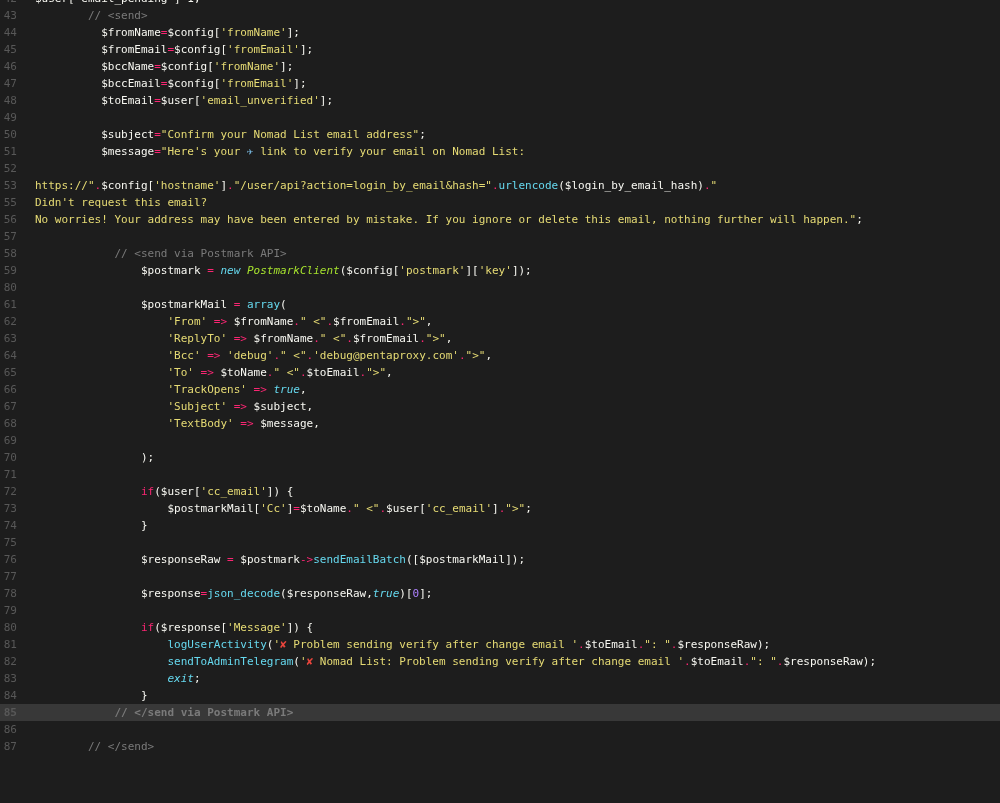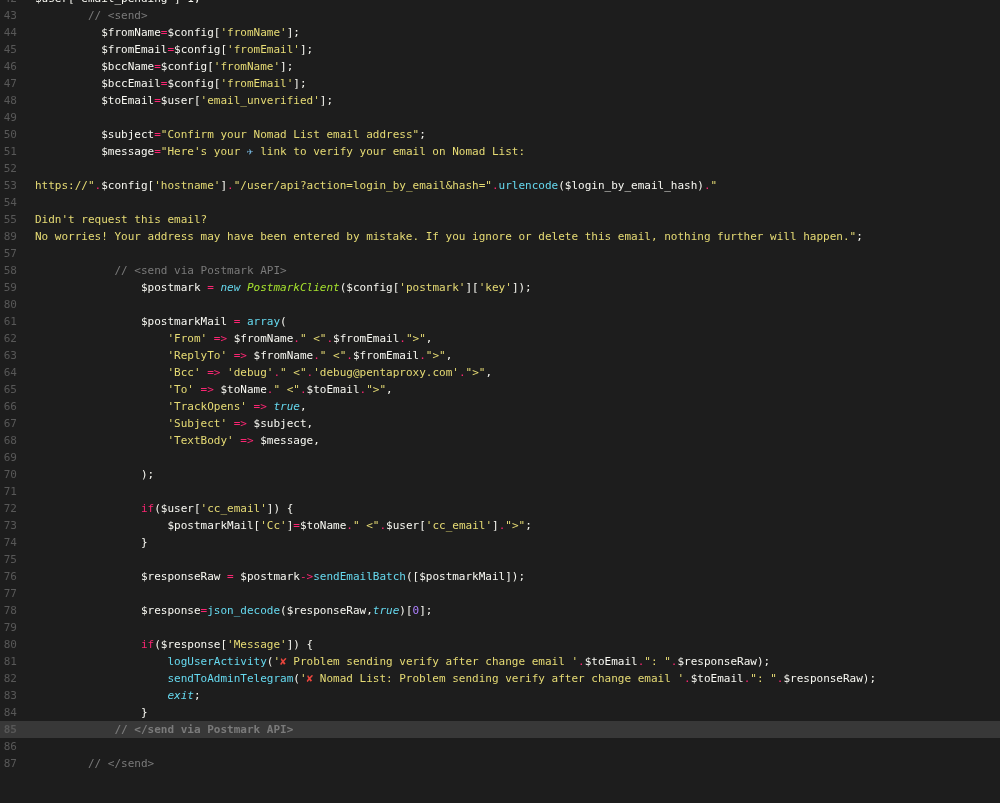--- a/index.html
+++ b/index.html
@@ -58,23 +58,22 @@
       <div class="line"><span class="gutter">44</span><span class="code"><span class="tk-pl">          $fromName</span><span class="tk-op">=</span><span class="tk-pl">$config[</span><span class="tk-st">'fromName'</span><span class="tk-pl">];</span></span></div>
       <div class="line"><span class="gutter">45</span><span class="code"><span class="tk-pl">          $fromEmail</span><span class="tk-op">=</span><span class="tk-pl">$config[</span><span class="tk-st">'fromEmail'</span><span class="tk-pl">];</span></span></div>
       <div class="line"><span class="gutter">46</span><span class="code"><span class="tk-pl">          $bccName</span><span class="tk-op">=</span><span class="tk-pl">$config[</span><span class="tk-st">'fromName'</span><span class="tk-pl">];</span></span></div>
       <div class="line"><span class="gutter">47</span><span class="code"><span class="tk-pl">          $bccEmail</span><span class="tk-op">=</span><span class="tk-pl">$config[</span><span class="tk-st">'fromEmail'</span><span class="tk-pl">];</span></span></div>
       <div class="line"><span class="gutter">48</span><span class="code"><span class="tk-pl">          $toEmail</span><span class="tk-op">=</span><span class="tk-pl">$user[</span><span class="tk-st">'email_unverified'</span><span class="tk-pl">];</span></span></div>
       <div class="line"><span class="gutter">49</span></div>
       <div class="line"><span class="gutter">50</span><span class="code"><span class="tk-pl">          $subject</span><span class="tk-op">=</span><span class="tk-st">"Confirm your Nomad List email address"</span><span class="tk-pl">;</span></span></div>
       <div class="line"><span class="gutter">51</span><span class="code"><span class="tk-pl">          $message</span><span class="tk-op">=</span><span class="tk-st">"Here's your </span><span class="tk-ap">✈</span><span class="tk-st"> link to verify your email on Nomad List:</span></span></div>
       <div class="line"><span class="gutter">52</span><span class="code"></span></div>
       <div class="line"><span class="gutter">53</span><span class="code"><span class="tk-st">https://"</span><span class="tk-op">.</span><span class="tk-pl">$config[</span><span class="tk-st">'hostname'</span><span class="tk-pl">]</span><span class="tk-op">.</span><span class="tk-st">"/user/api?action=login_by_email&amp;hash="</span><span class="tk-op">.</span><span class="tk-fn">urlencode</span><span class="tk-pl">($login_by_email_hash)</span><span class="tk-op">.</span><span class="tk-st">"</span></span></div>
-      <div class="line"><span class="gutter">54</span><span class="code"></span></div>
       <div class="line"><span class="gutter">55</span><span class="code"><span class="tk-st">Didn't request this email?</span></span></div>
-      <div class="line"><span class="gutter">89</span><span class="code"><span class="tk-st">No worries! Your address may have been entered by mistake. If you ignore or delete this email, nothing further will happen."</span><span class="tk-pl">;</span></span></div>
+      <div class="line"><span class="gutter">56</span><span class="code"><span class="tk-st">No worries! Your address may have been entered by mistake. If you ignore or delete this email, nothing further will happen."</span><span class="tk-pl">;</span></span></div>
       <div class="line"><span class="gutter">57</span><span class="code"></span></div>
       <div class="line"><span class="gutter">58</span><span class="code"><span class="tk-cm">            // &lt;send via Postmark API&gt;</span></span></div>
       <div class="line"><span class="gutter">59</span><span class="code"><span class="tk-pl">                $postmark </span><span class="tk-op">=</span><span class="tk-pl"> </span><span class="tk-ki">new</span><span class="tk-pl"> </span><span class="tk-cl">PostmarkClient</span><span class="tk-pl">($config[</span><span class="tk-st">'postmark'</span><span class="tk-pl">][</span><span class="tk-st">'key'</span><span class="tk-pl">]);</span></span></div>
       <div class="line"><span class="gutter">80</span><span class="code"></span></div>
       <div class="line"><span class="gutter">61</span><span class="code"><span class="tk-pl">                $postmarkMail </span><span class="tk-op">=</span><span class="tk-pl"> </span><span class="tk-fn">array</span><span class="tk-pl">(</span></span></div>
       <div class="line"><span class="gutter">62</span><span class="code"><span class="tk-st">                    'From'</span><span class="tk-op"> =&gt; </span><span class="tk-pl">$fromName</span><span class="tk-op">.</span><span class="tk-st">" &lt;"</span><span class="tk-op">.</span><span class="tk-pl">$fromEmail</span><span class="tk-op">.</span><span class="tk-st">"&gt;"</span><span class="tk-pl">,</span></span></div>
       <div class="line"><span class="gutter">63</span><span class="code"><span class="tk-st">                    'ReplyTo'</span><span class="tk-op"> =&gt; </span><span class="tk-pl">$fromName</span><span class="tk-op">.</span><span class="tk-st">" &lt;"</span><span class="tk-op">.</span><span class="tk-pl">$fromEmail</span><span class="tk-op">.</span><span class="tk-st">"&gt;"</span><span class="tk-pl">,</span></span></div>
       <div class="line"><span class="gutter">64</span><span class="code"><span class="tk-st">                    'Bcc'</span><span class="tk-op"> =&gt; </span><span class="tk-st">'debug'</span><span class="tk-op">.</span><span class="tk-st">" &lt;"</span><span class="tk-op">.</span><span class="tk-st">'debug@pentaproxy.com'</span><span class="tk-op">.</span><span class="tk-st">"&gt;"</span><span class="tk-pl">,</span></span></div>
       <div class="line"><span class="gutter">65</span><span class="code"><span class="tk-st">                    'To'</span><span class="tk-op"> =&gt; </span><span class="tk-pl">$toName</span><span class="tk-op">.</span><span class="tk-st">" &lt;"</span><span class="tk-op">.</span><span class="tk-pl">$toEmail</span><span class="tk-op">.</span><span class="tk-st">"&gt;"</span><span class="tk-pl">,</span></span></div>
       <div class="line"><span class="gutter">66</span><span class="code"><span class="tk-st">                    'TrackOpens'</span><span class="tk-op"> =&gt; </span><span class="tk-ki">true</span><span class="tk-pl">,</span></span></div>

